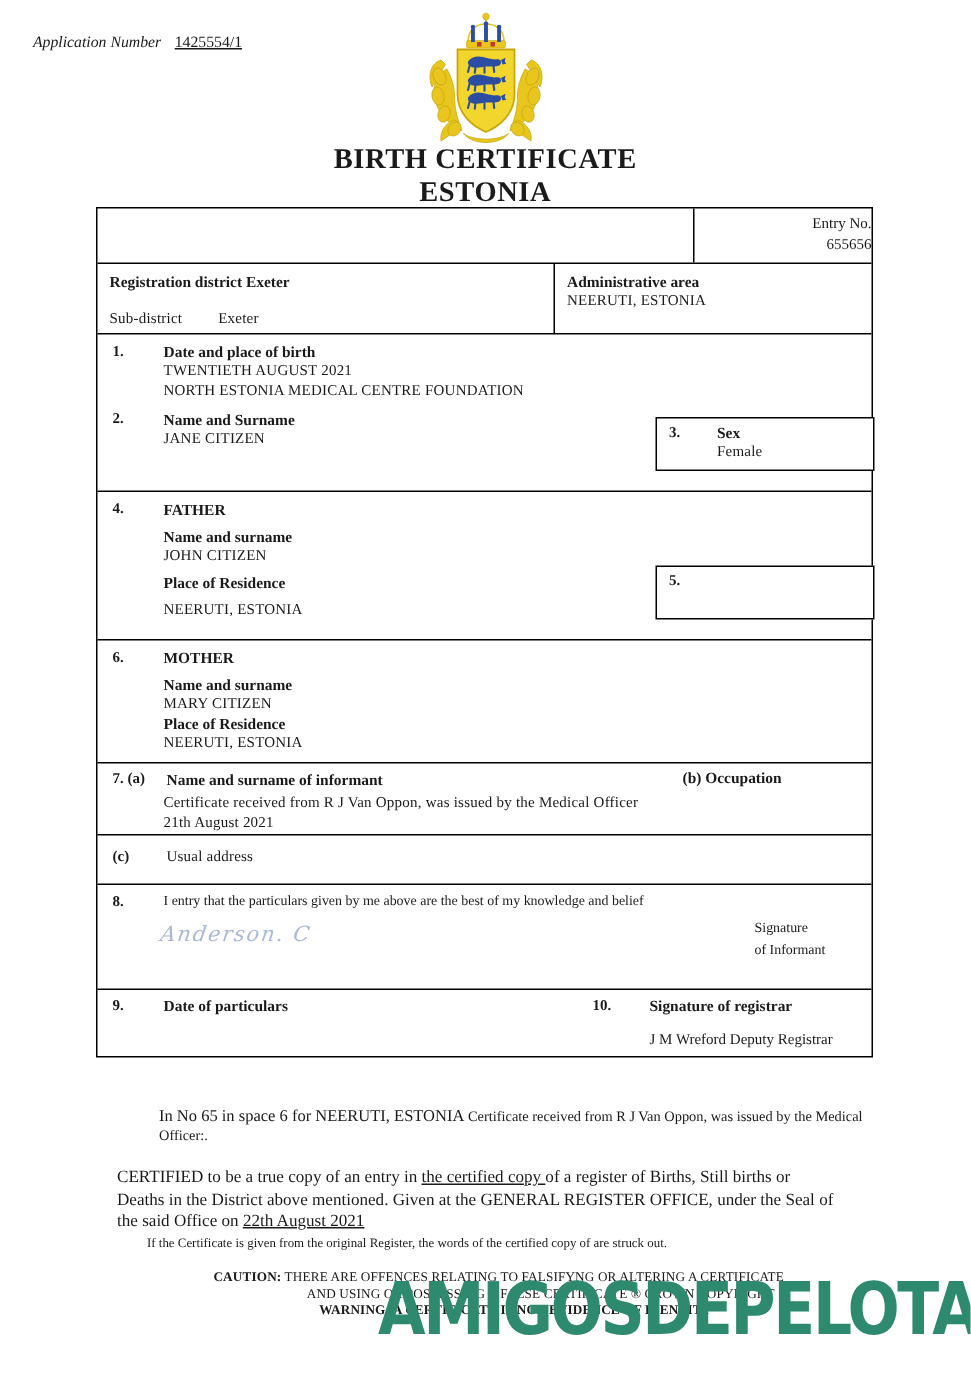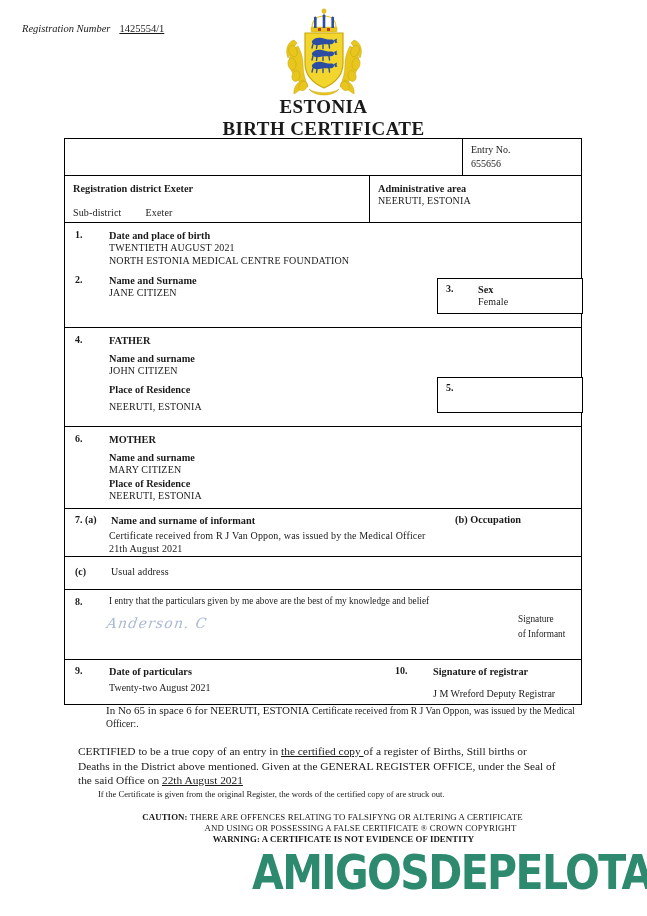--- a/index.html
+++ b/index.html
@@ -101,20 +101,21 @@
     letter-spacing: 0.15px;
   }
 
   
   .row-entry { height: 37px; }
   .row-entry .left-blank { flex: 1 1 auto; }
   .row-entry .entry-box {
     flex: 0 0 110px;
     border-left: 1.1px solid #000;
     padding: 4px 0 0 8px;
+    text-align: right;
   }
   .entry-box .e-lab { font-size: 10px; line-height: 14px; }
   .entry-box .e-val { font-size: 10px; line-height: 14px; }
 
   
   .row-district { height: 47px; }
   .row-district .dist-left { flex: 0 0 288px; padding: 6px 8px 0 8px; }
   .row-district .dist-right { flex: 1 1 auto; border-left: 1.1px solid #000; padding: 6px 8px 0 8px; }
   .subdist { margin-top: 12px; font-size: 10px; }
   .subdist .sd-lab { }
@@ -162,21 +163,21 @@
     font-family: "DejaVu Serif", "Liberation Serif", serif;
     font-style: italic;
     font-size: 14px;
     color: #aab9d6;
     letter-spacing: 1.2px;
     transform: skewX(-8deg);
     display: inline-block;
   }
   .sig-labels {
     position: absolute;
-    left: 453px;
+    left: 438px;
     top: 22px;
     font-size: 9.3px;
     line-height: 15px;
   }
 
   
   .row-reg { height: 44px; position: relative; }
   .reg-left { padding: 5px 0 0 10px; display: flex; }
   .reg-right {
     position: absolute;
@@ -184,21 +185,21 @@
     top: 5px;
     display: flex;
   }
   .reg-val-left { padding: 4px 0 0 44px; font-size: 10px; }
   .reg-val-right { position: absolute; left: 368px; top: 28px; font-size: 10px; }
 
   
   .footer {
     position: absolute;
     left: 0;
-    top: 704px;
+    top: 738px;
     width: 546px;
     font-family: Liberation Serif, serif;
   }
   .f-para1 {
     margin: 0 0 0 106px;
     width: 470px;
     font-size: 9.6px;
     line-height: 12.5px;
   }
   .f-para1 .big { font-size: 11px; }
@@ -241,21 +242,21 @@
     white-space: nowrap;
     transform: scaleY(1.18);
     transform-origin: left top;
   }
   .wm-a { color: #2e8a6e; }
 </style>
 </head>
 <body>
 
 <div class="app-no">
-  <span class="lbl">Registration Number</span><span class="val">1425554/1</span>
+  <span class="lbl">Application Number</span><span class="val">1425554/1</span>
 </div>
 
 <div class="crest-wrap">
   <svg class="crest" viewBox="0 0 86 92">
 
     <g fill="#e8c61e" stroke="#c9a70b" stroke-width="0.5">
       <path d="M17 40 C8 44 6 56 11 66 C14 72 20 78 27 81 C24 74 22 66 22 58 C22 50 19 44 17 40 Z"></path>
       <path d="M13 34 C6 36 4 45 7 52 C10 47 13 41 16 37 Z"></path>
       <path d="M22 74 C16 76 12 82 13 88 C18 85 23 81 26 77 Z"></path>
       <ellipse cx="12" cy="45" rx="4" ry="6" transform="rotate(-25 12 45)"></ellipse>
@@ -307,22 +308,22 @@
                C47 62.6 44 62 41 62.6 C38 63.2 35 63.5 33 62.5 C31.5 61.8 30.5 60.5 31 59 Z"></path>
       <path d="M53 58 L56 56.5 L55.5 59 L56.5 60.5 L54 61 Z"></path>
       <path d="M32 62 L31 66 M36 62.8 L35.5 66.5 M42 62.8 L42 66.5 M48 62.2 L48.5 66" stroke="#2b4ea2" stroke-width="1.4" fill="none" stroke-linecap="round"></path>
     </g>
 
     <path d="M28 83 C34 88 52 88 58 83 C52 91 34 91 28 83 Z" fill="#e8c61e" stroke="#c9a70b" stroke-width="0.5"></path>
   </svg>
 </div>
 
 <div class="titles">
+  <div class="title-line">BIRTH CERTIFICATE</div>
   <div class="title-line">ESTONIA</div>
-  <div class="title-line">BIRTH CERTIFICATE</div>
 </div>
 
 <div class="cert-table">
 
   <div class="row row-entry">
     <div class="left-blank"></div>
     <div class="entry-box">
       <div class="e-lab">Entry No.</div>
       <div class="e-val">655656</div>
     </div>
@@ -437,21 +438,20 @@
   <div class="row row-reg last">
     <div style="width:100%; position:relative;">
       <div class="reg-left">
         <span class="num">9.</span>
         <span class="lab-b">Date of particulars</span>
       </div>
       <div class="reg-right">
         <span class="num" style="flex:0 0 38px; width:38px;">10.</span>
         <span class="lab-b">Signature of registrar</span>
       </div>
-      <div class="reg-val-left">Twenty-two August 2021</div>
       <div class="reg-val-right">J M Wreford Deputy Registrar</div>
     </div>
   </div>
 
 </div>
 
 <div class="footer">
 
   <div class="f-para1">
     <span class="big">In No 65 in space 6 for NEERUTI, ESTONIA</span><span> Certificate received from R J Van Oppon, was issued by the Medical Officer:.</span>

